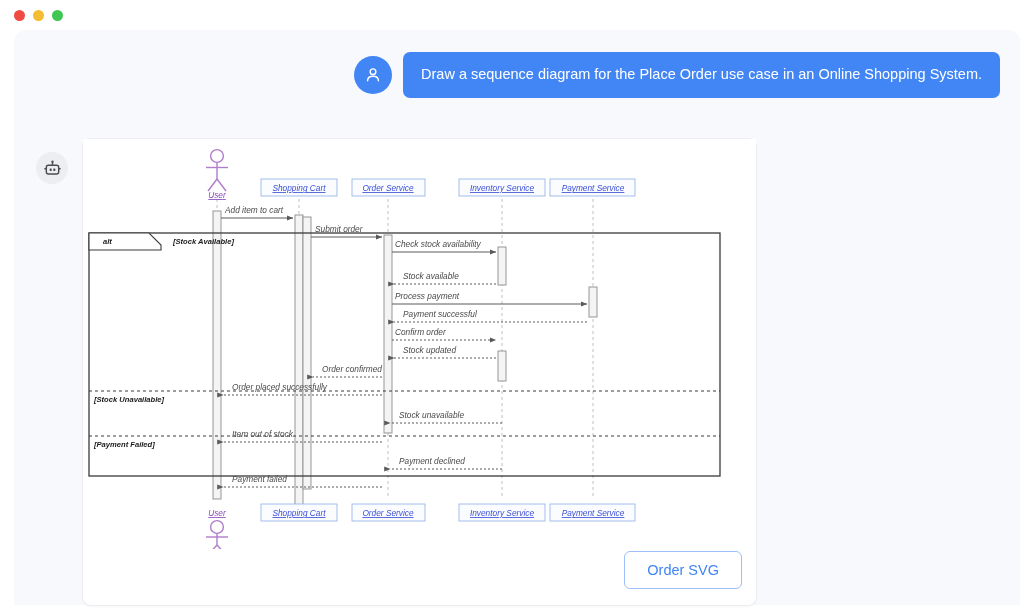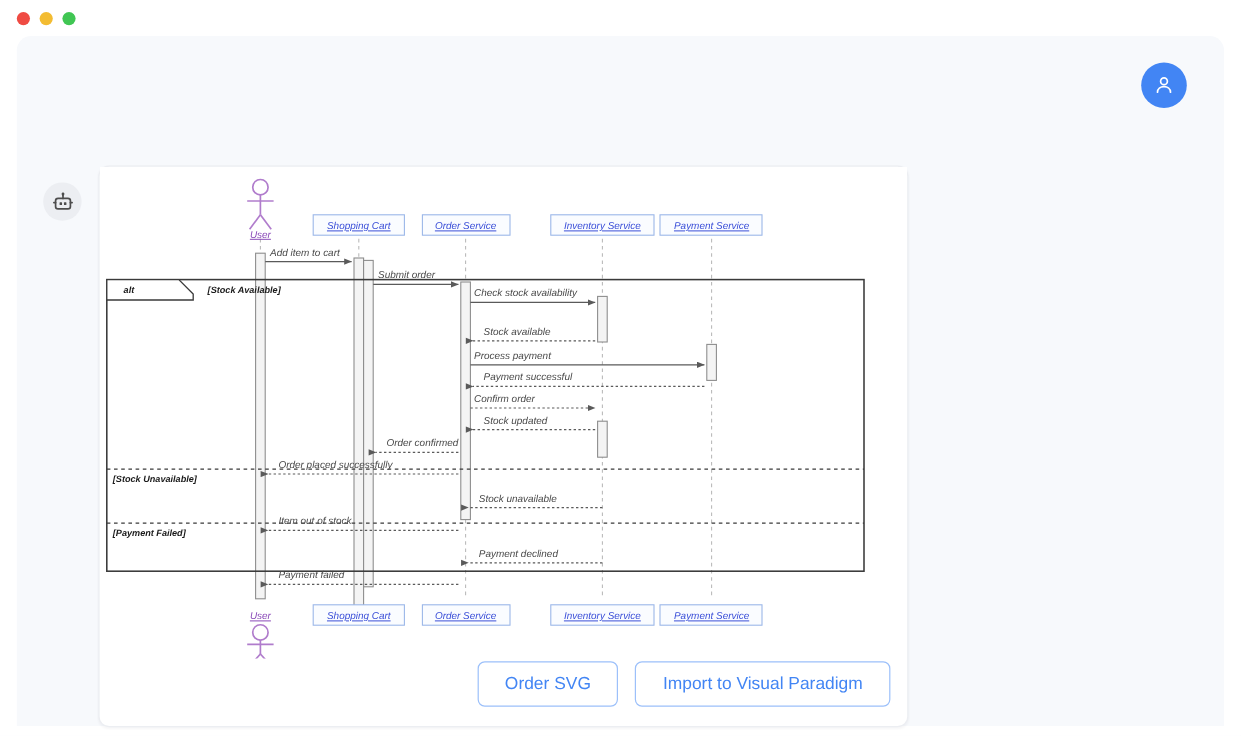--- a/index.html
+++ b/index.html
@@ -182,20 +182,21 @@
 
   <div class="chat-surface">
 
     <div class="user-row">
       <div class="user-avatar">
         <svg width="20" height="20" viewBox="0 0 24 24">
           <circle cx="12" cy="8" r="3.4" fill="none" stroke="#ffffff" stroke-width="1.7"></circle>
           <path d="M5.5 19c0-3.6 2.9-5.6 6.5-5.6S18.5 15.4 18.5 19" fill="none" stroke="#ffffff" stroke-width="1.7" stroke-linecap="round"></path>
         </svg>
       </div>
+      <div class="user-bubble">Draw a sequence diagram for the Place Order use case in an Online Shopping System.</div>
     </div>
 
     <div class="assistant-row">
 
       <div class="bot-avatar">
         <svg width="19" height="19" viewBox="0 0 24 24">
           <rect x="4.2" y="8" width="15.6" height="11" rx="2.6" fill="none" stroke="#4d4d4d" stroke-width="1.8"></rect>
           <rect x="8.4" y="12" width="2.6" height="3" rx="0.6" fill="#4d4d4d"></rect>
           <rect x="13" y="12" width="2.6" height="3" rx="0.6" fill="#4d4d4d"></rect>
           <path d="M12 8V4.6" stroke="#4d4d4d" stroke-width="1.8" stroke-linecap="round"></path>
@@ -379,19 +380,18 @@
               <line x1="123" y1="398" x2="145" y2="398" stroke="#b07ccc" stroke-width="1.4"></line>
               <line x1="134" y1="406" x2="125" y2="416" stroke="#b07ccc" stroke-width="1.4"></line>
               <line x1="134" y1="406" x2="143" y2="416" stroke="#b07ccc" stroke-width="1.4"></line>
             </g>
 
           </svg>
         </div>
 
         <div class="card-actions">
           <button class="btn">Order SVG</button>
-          <button class="btn">Import to Visual Paradigm</button>
         </div>
 
       </div>
     </div>
   </div>
 </div>
 
 </body></html>

